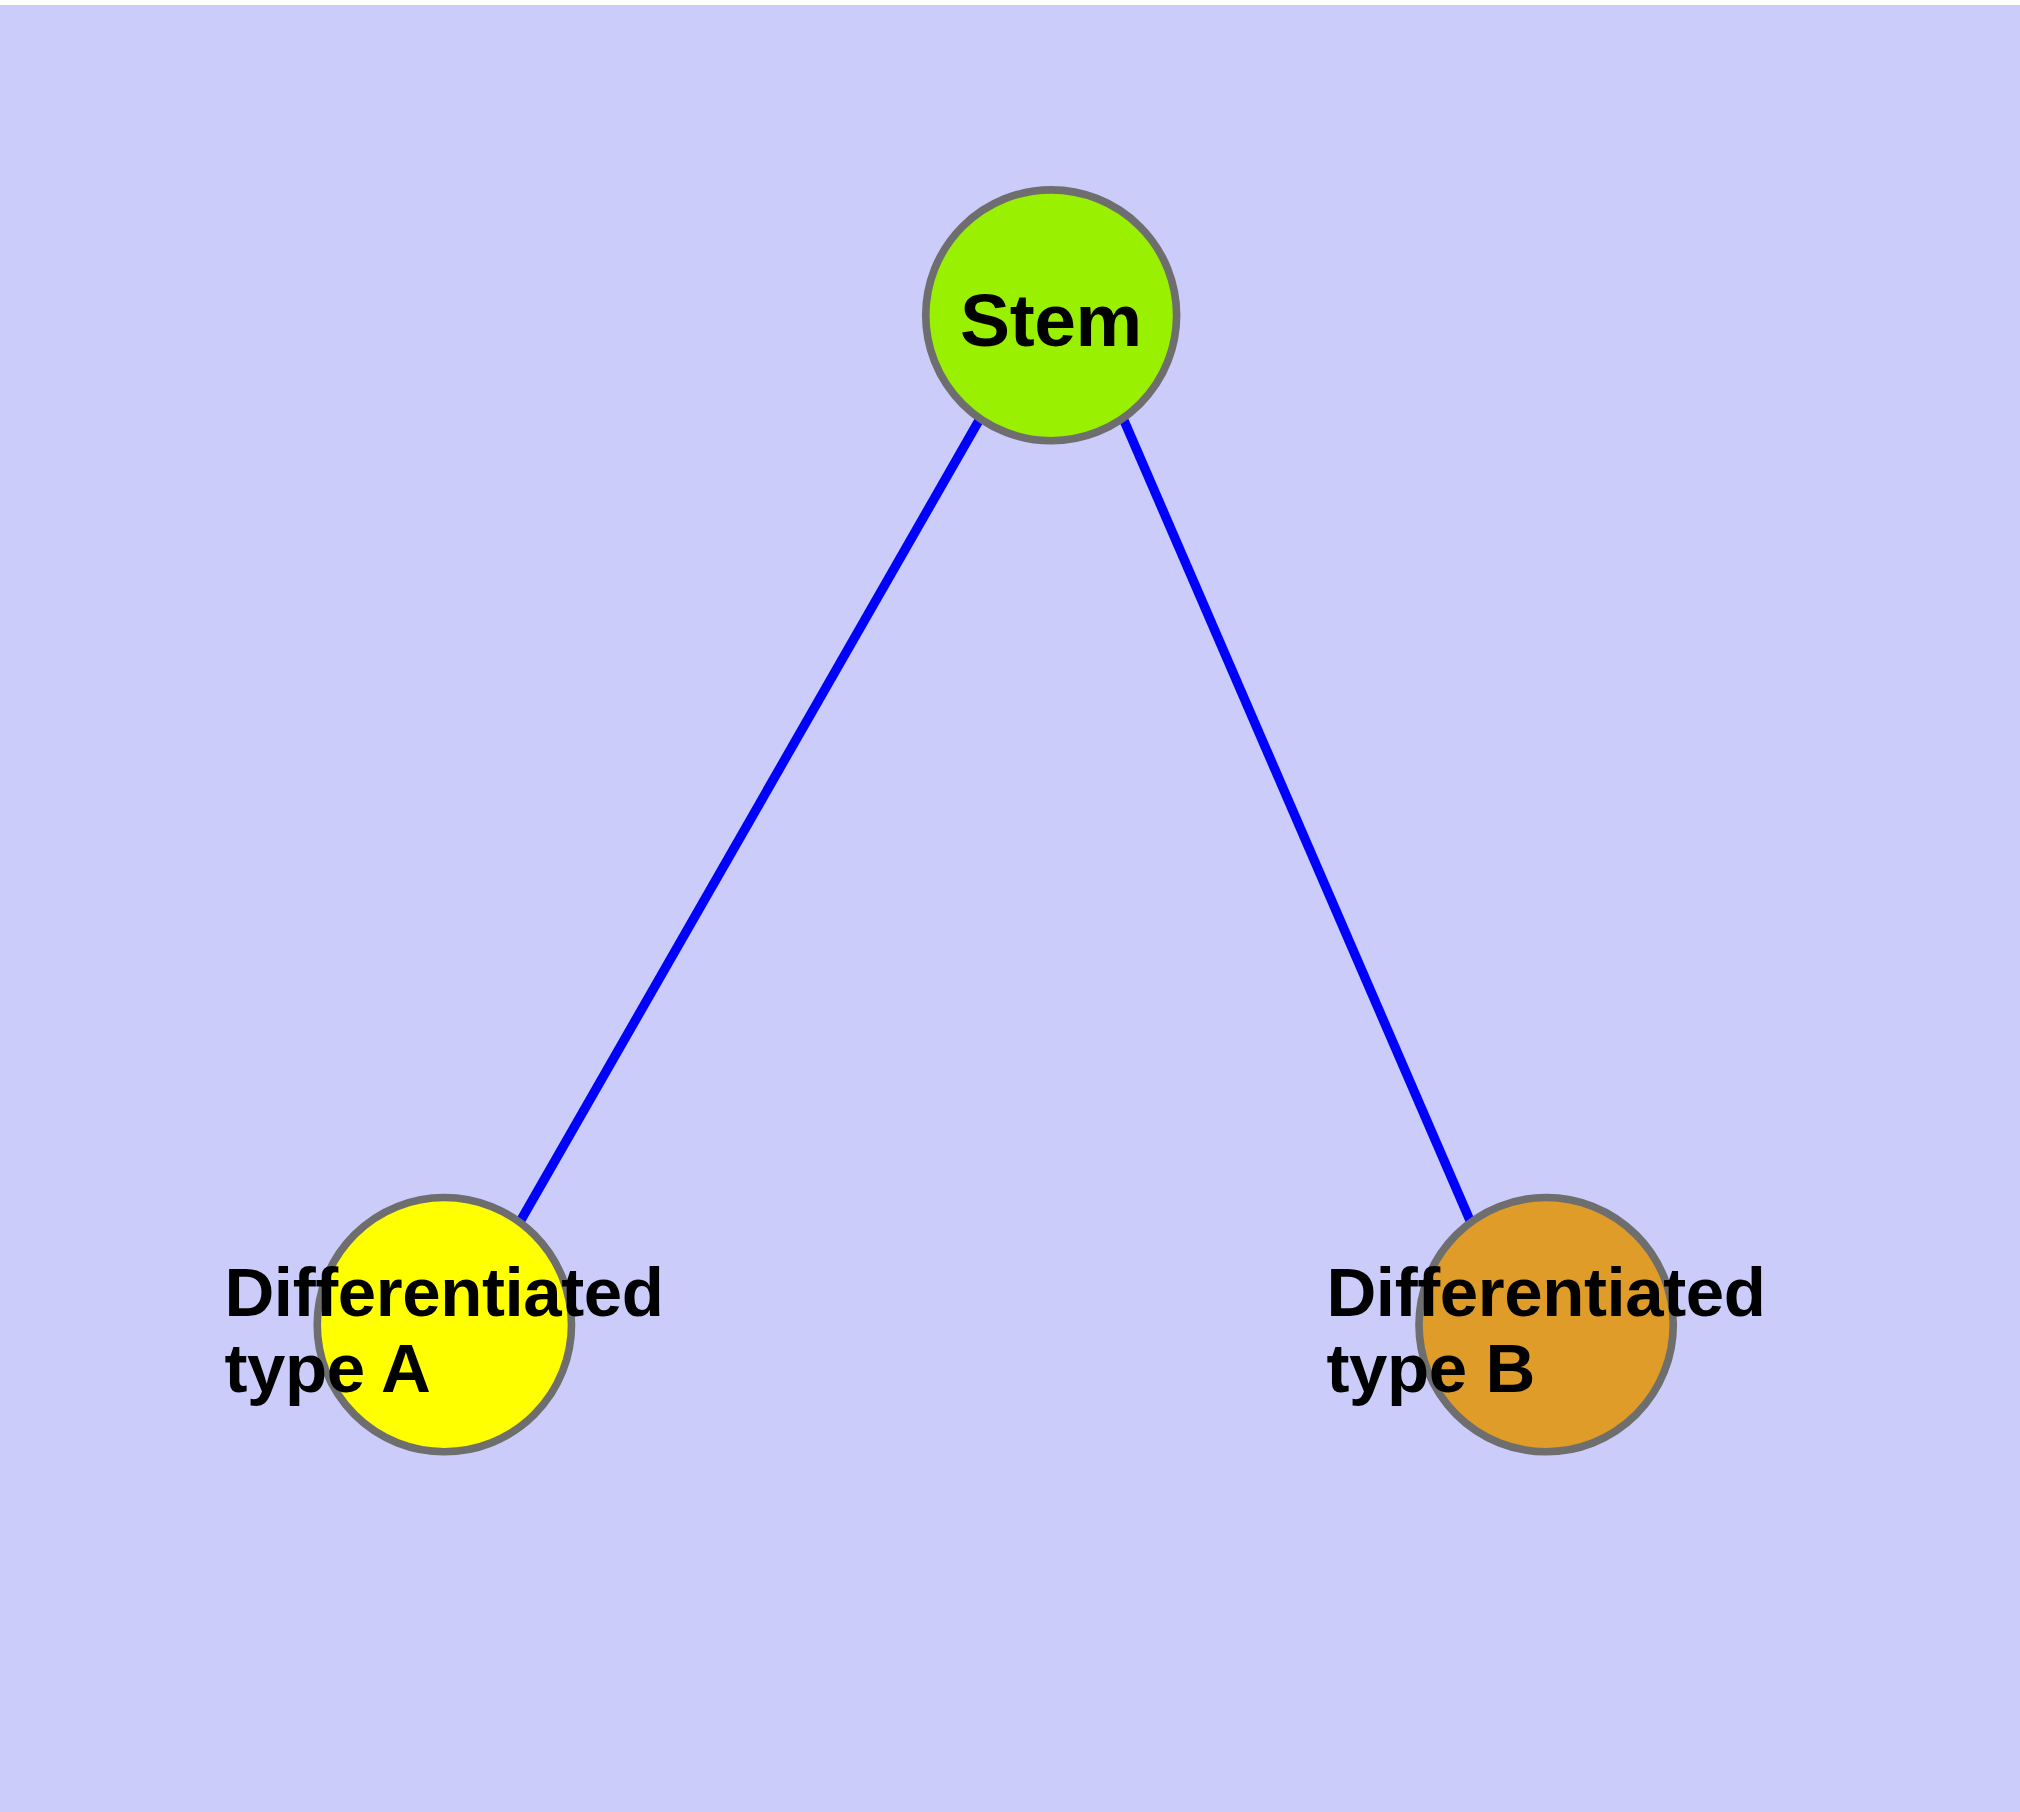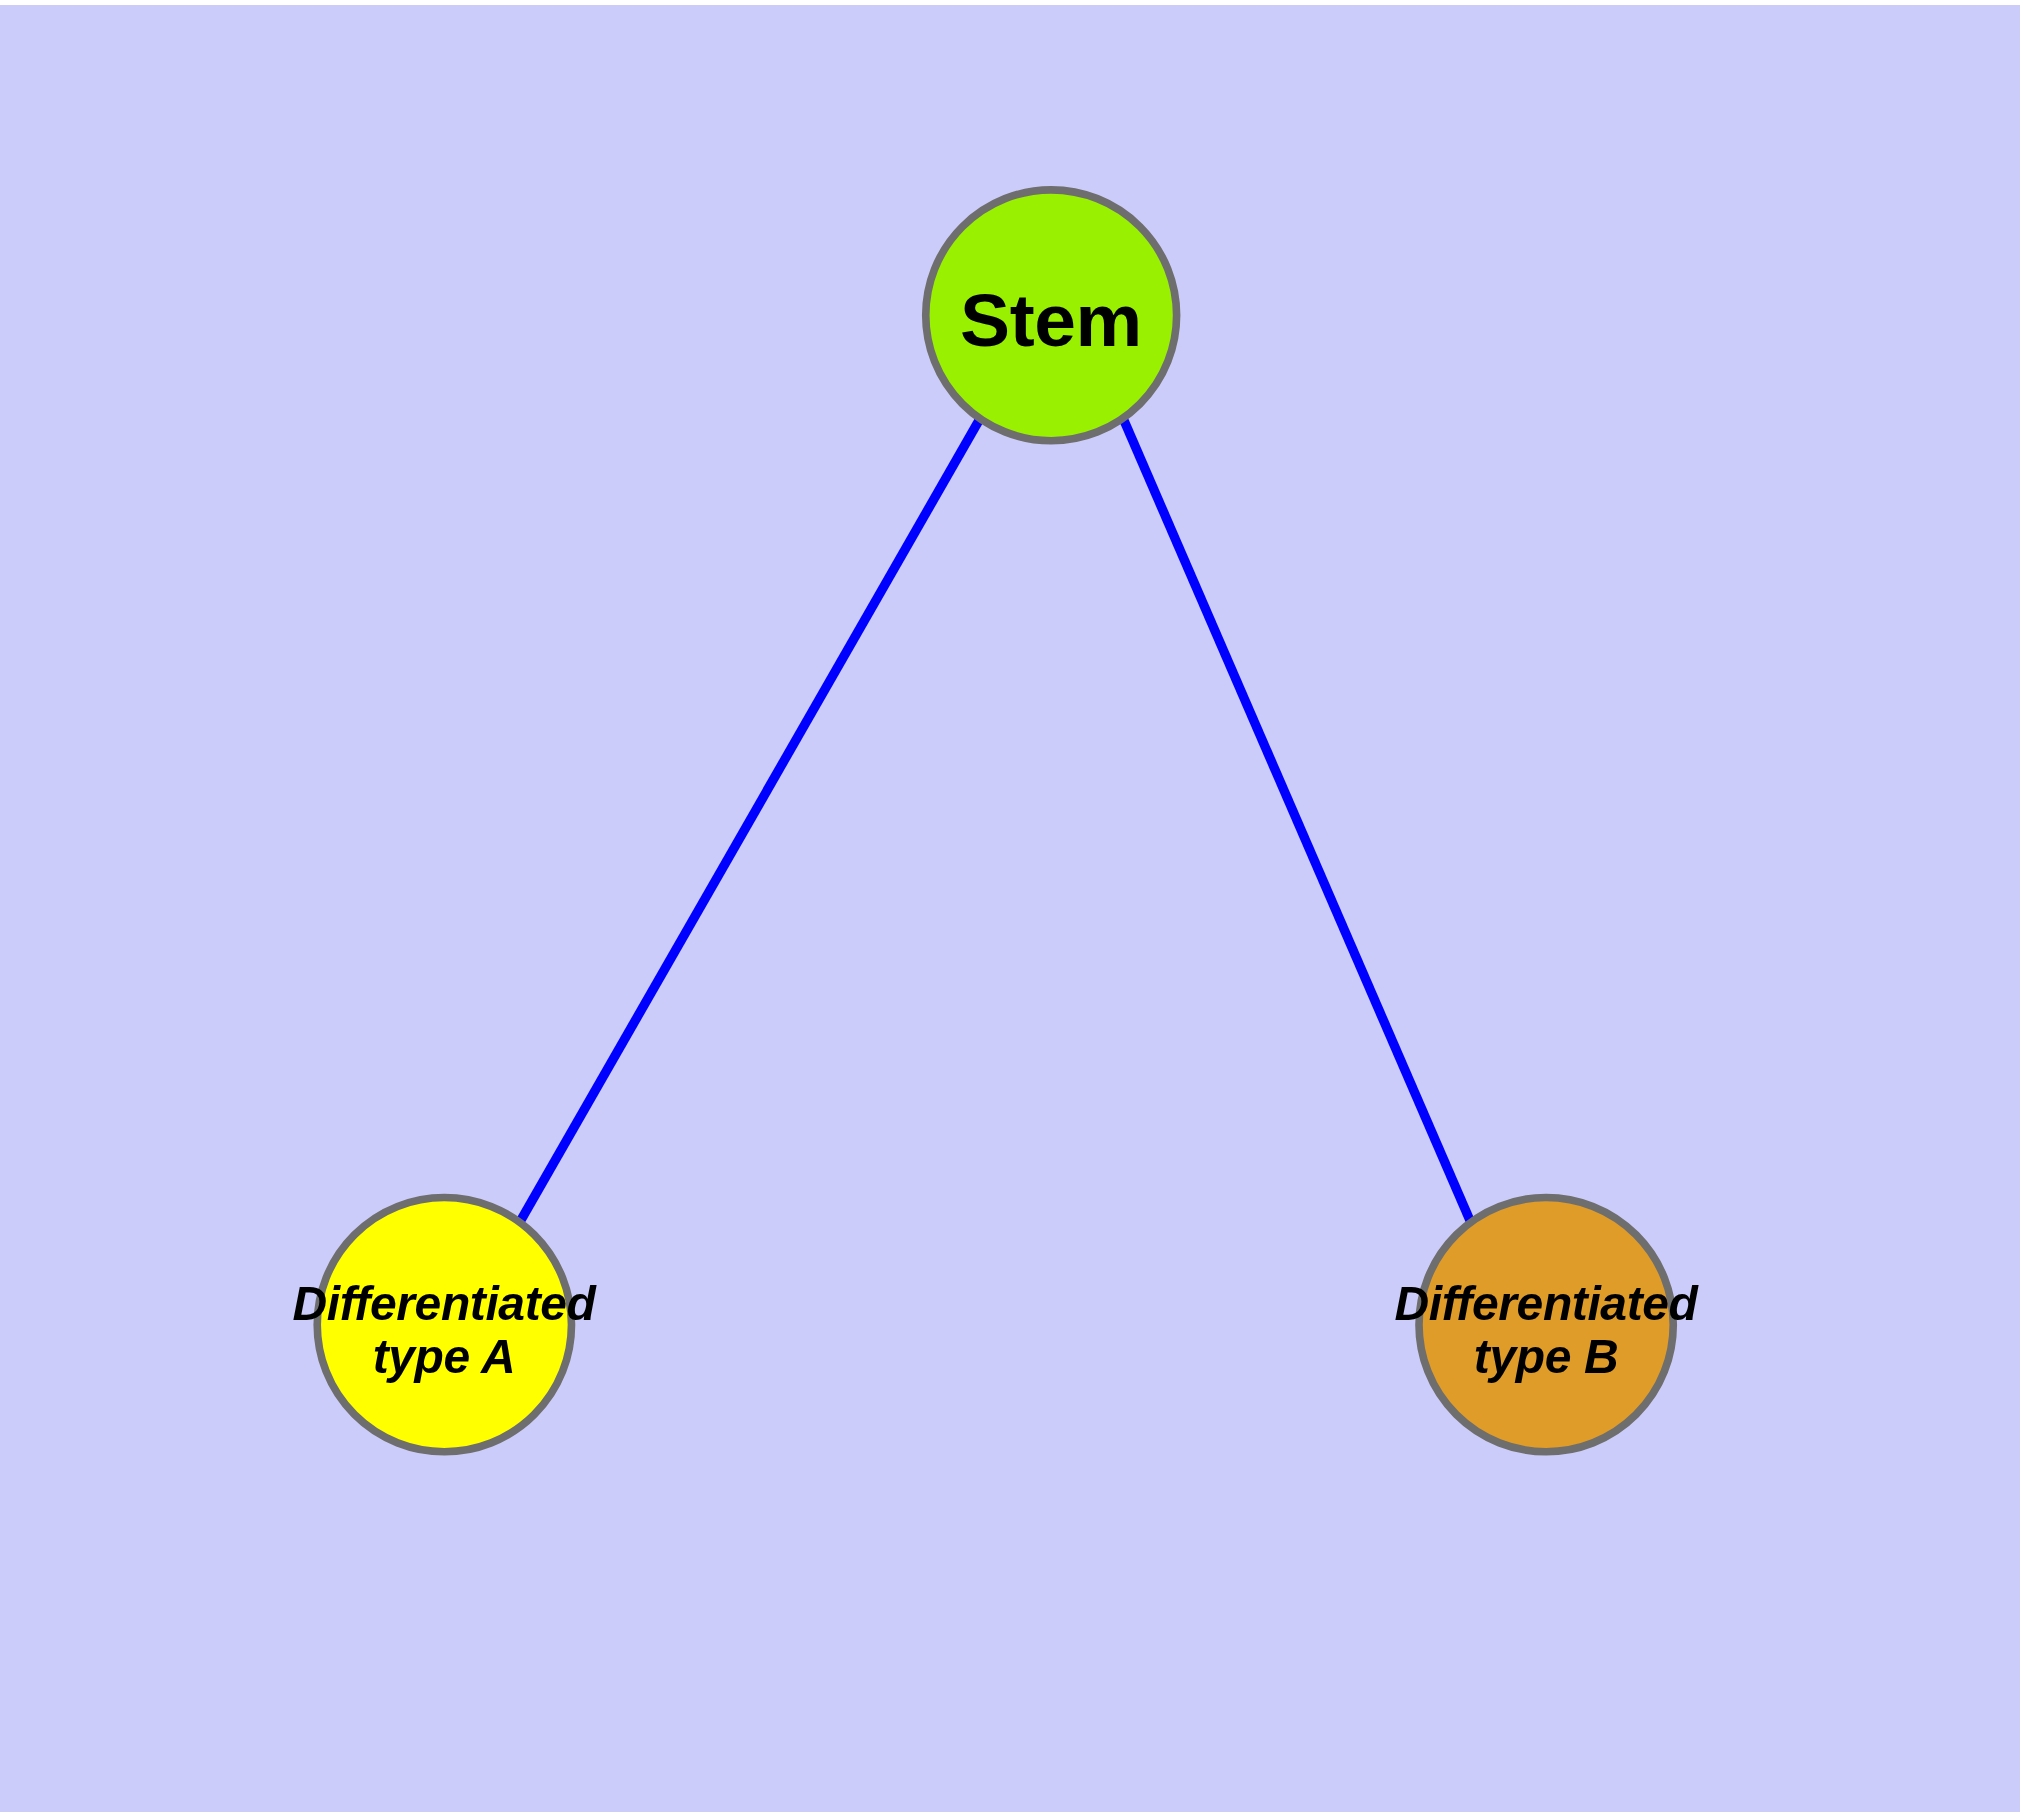--- a/index.html
+++ b/index.html
@@ -36,33 +36,32 @@
   }
   .edge-line {
     stroke: #0000ff;
     stroke-width: 11;
     stroke-linecap: butt;
   }
   .node-label {
     position: absolute;
     color: #000000;
     font-weight: bold;
-    text-align: center;
+    text-align: left;
     line-height: 1.10;
     white-space: pre;
     transform: translate(-50%, -50%);
     pointer-events: none;
     letter-spacing: -0.4px;
   }
   .label-stem {
     font-size: 75px;
   }
   .label-diff {
-    font-size: 48px;
-    font-style: italic;
+    font-size: 69px;
   }
 </style>
 </head>
 <body>
 
 <div id="canvas">
 
   <div id="top-margin"></div>
 
   <svg id="graph-svg" viewBox="0 0 2384 2138">

